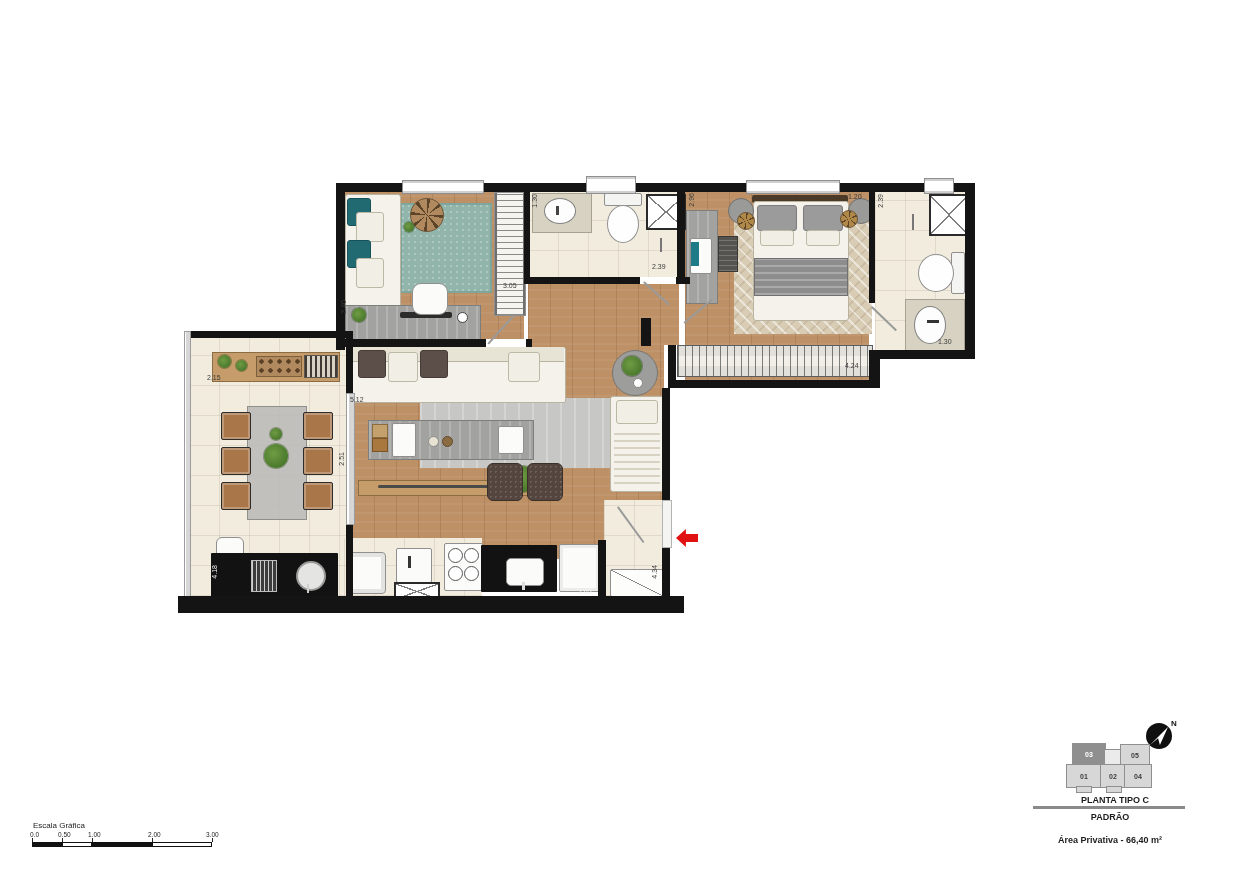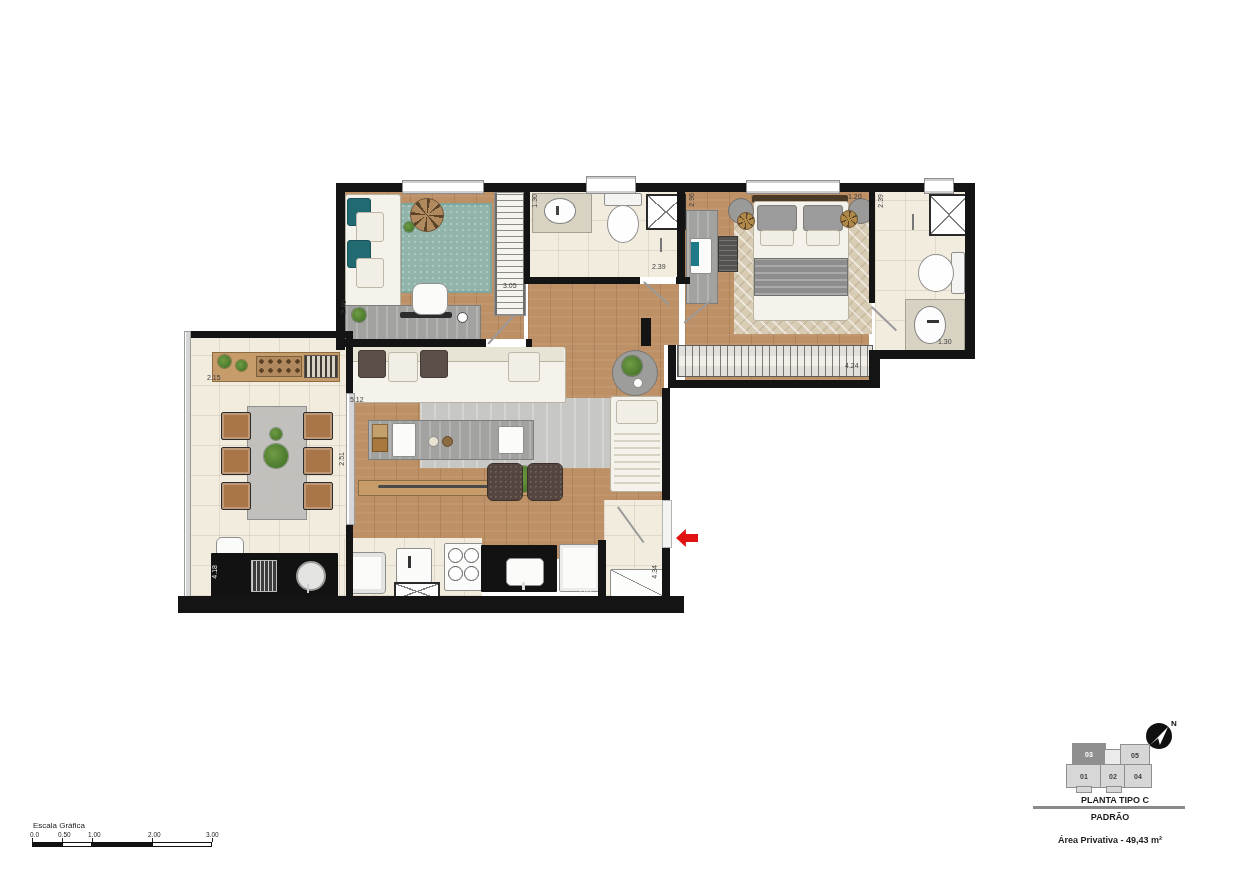--- a/index.html
+++ b/index.html
@@ -265,21 +265,21 @@
   <div class="keyunit" style="left:1120px;top:744px;width:28px;height:20px;">05</div>
   <div class="keyunit" style="left:1066px;top:764px;width:34px;height:22px;">01</div>
   <div class="keyunit" style="left:1100px;top:764px;width:24px;height:22px;">02</div>
   <div class="keyunit" style="left:1124px;top:764px;width:26px;height:22px;">04</div>
   <div class="keyunit" style="left:1076px;top:786px;width:14px;height:5px;"></div>
   <div class="keyunit" style="left:1106px;top:786px;width:14px;height:5px;"></div>
 
   <div class="legend-text" style="left:1035px;top:795px;width:160px;font-size:9px;">PLANTA TIPO C</div>
   <div class="abs" style="left:1033px;top:806px;width:152px;height:3px;background:#8a8a8a;"></div>
   <div class="legend-text" style="left:1035px;top:812px;width:150px;font-size:9px;">PADRÃO</div>
-  <div class="legend-text" style="left:1025px;top:835px;width:170px;font-size:9px;">Área Privativa -  49,43 m²</div>
+  <div class="legend-text" style="left:1025px;top:835px;width:170px;font-size:9px;">Área Privativa -  66,40 m²</div>
 
   <span class="abs" style="left:33px;top:821px;font-size:8px;color:#222;">Escala Gráfica</span>
   <span class="tick" style="left:30px;top:831px;">0.0</span>
   <span class="tick" style="left:58px;top:831px;">0.50</span>
   <span class="tick" style="left:88px;top:831px;">1.00</span>
   <span class="tick" style="left:148px;top:831px;">2.00</span>
   <span class="tick" style="left:206px;top:831px;">3.00</span>
   <div class="tickmark" style="left:32px;top:838px;"></div>
   <div class="tickmark" style="left:62px;top:838px;"></div>
   <div class="tickmark" style="left:92px;top:838px;"></div>

